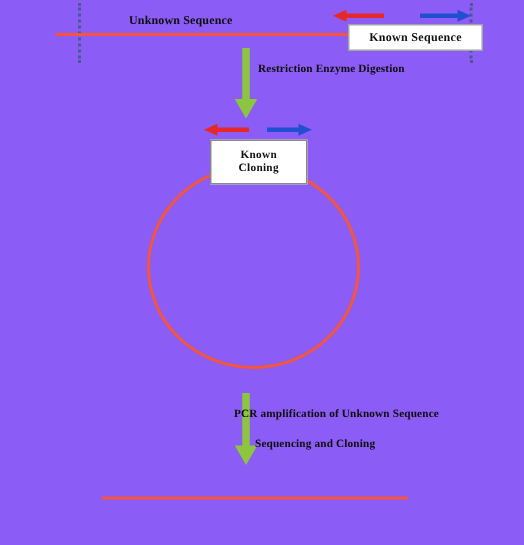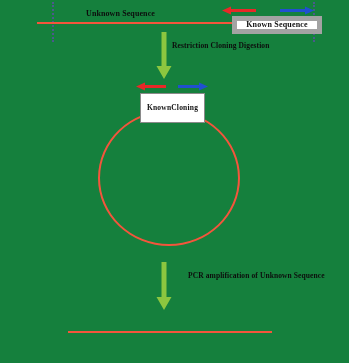--- a/index.html
+++ b/index.html
@@ -4,21 +4,21 @@
 <style>
   html, body {
     margin: 0;
     padding: 0;
     background: #ffffff;
   }
   #diagram {
     position: relative;
     width: 349px;
     height: 363px;
-    background: #15803d;
+    background: #8b5cf6;
     overflow: hidden;
     font-family: "Liberation Serif", "DejaVu Serif", serif;
   }
 
   
   .hline {
     position: absolute;
     background: #f4553c;
     height: 2px;
   }
@@ -33,21 +33,21 @@
     background: #ffffff;
     display: flex;
     align-items: center;
     justify-content: center;
     text-align: center;
     font-weight: bold;
     color: #101010;
     line-height: 1.15;
   }
   .box-top {
-    border: 5px solid #a3a3a3;
+    border: 1px solid #a3a3a3;
     font-size: 8px;
     letter-spacing: 0.2px;
   }
   .box-mid {
     border: 1px solid #8a8a8a;
     font-size: 7.5px;
     letter-spacing: 0.2px;
   }
   .label {
     position: absolute;
@@ -103,46 +103,47 @@
   </div>
 
   <div class="seqbox box-top" style="left:232px; top:16px; width:90px; height:18px;">Known Sequence</div>
 
   <div class="greenarrow" style="left:156px; top:32px;">
     <svg width="16" height="47" viewBox="0 0 16 47">
       <path d="M5.5,0 L10.5,0 L10.5,34 L15.5,34 L8,47 L0.5,34 L5.5,34 Z" fill="#8cc63f"></path>
     </svg>
   </div>
 
-  <div class="label" style="left:172px; top:41px; font-size:7.5px;">Restriction Cloning Digestion</div>
+  <div class="label" style="left:172px; top:41px; font-size:7.5px;">Restriction Enzyme Digestion</div>
 
 
   <div class="circle" style="left:98px; top:110px; width:142px; height:136px;"></div>
 
   <div class="primer" style="left:136px; top:82px; width:30px;">
     <svg width="30" height="9" viewBox="0 0 30 9">
       <path d="M0,4.5 L9,0.5 L9,3 L30,3 L30,6 L9,6 L9,8.5 Z" fill="#e82828"></path>
     </svg>
   </div>
 
   <div class="primer" style="left:178px; top:82px; width:30px;">
     <svg width="30" height="9" viewBox="0 0 30 9">
       <path d="M30,4.5 L21,0.5 L21,3 L0,3 L0,6 L21,6 L21,8.5 Z" fill="#2050d0"></path>
     </svg>
   </div>
 
-  <div class="seqbox box-mid" style="left:140px; top:93px; width:65px; height:30px; flex-direction:row;">
+  <div class="seqbox box-mid" style="left:140px; top:93px; width:65px; height:30px; flex-direction:column;">
     <span>Known</span>
     <span>Cloning</span>
   </div>
 
   <div class="greenarrow" style="left:156px; top:262px;">
     <svg width="16" height="48" viewBox="0 0 16 48">
       <path d="M5.5,0 L10.5,0 L10.5,35 L15.5,35 L8,48 L0.5,35 L5.5,35 Z" fill="#8cc63f"></path>
     </svg>
   </div>
 
-  <div class="label" style="left:188px; top:271px; font-size:7.5px;">PCR amplification of Unknown Sequence</div>
+  <div class="label" style="left:156px; top:271px; font-size:7.5px;">PCR amplification of Unknown Sequence</div>
 
+  <div class="label" style="left:170px; top:291px; font-size:7.5px;">Sequencing and Cloning</div>
 
   <div class="hline" style="left:68px; top:331px; width:204px; height:2px;"></div>
 
 </div>
 
 </body></html>

